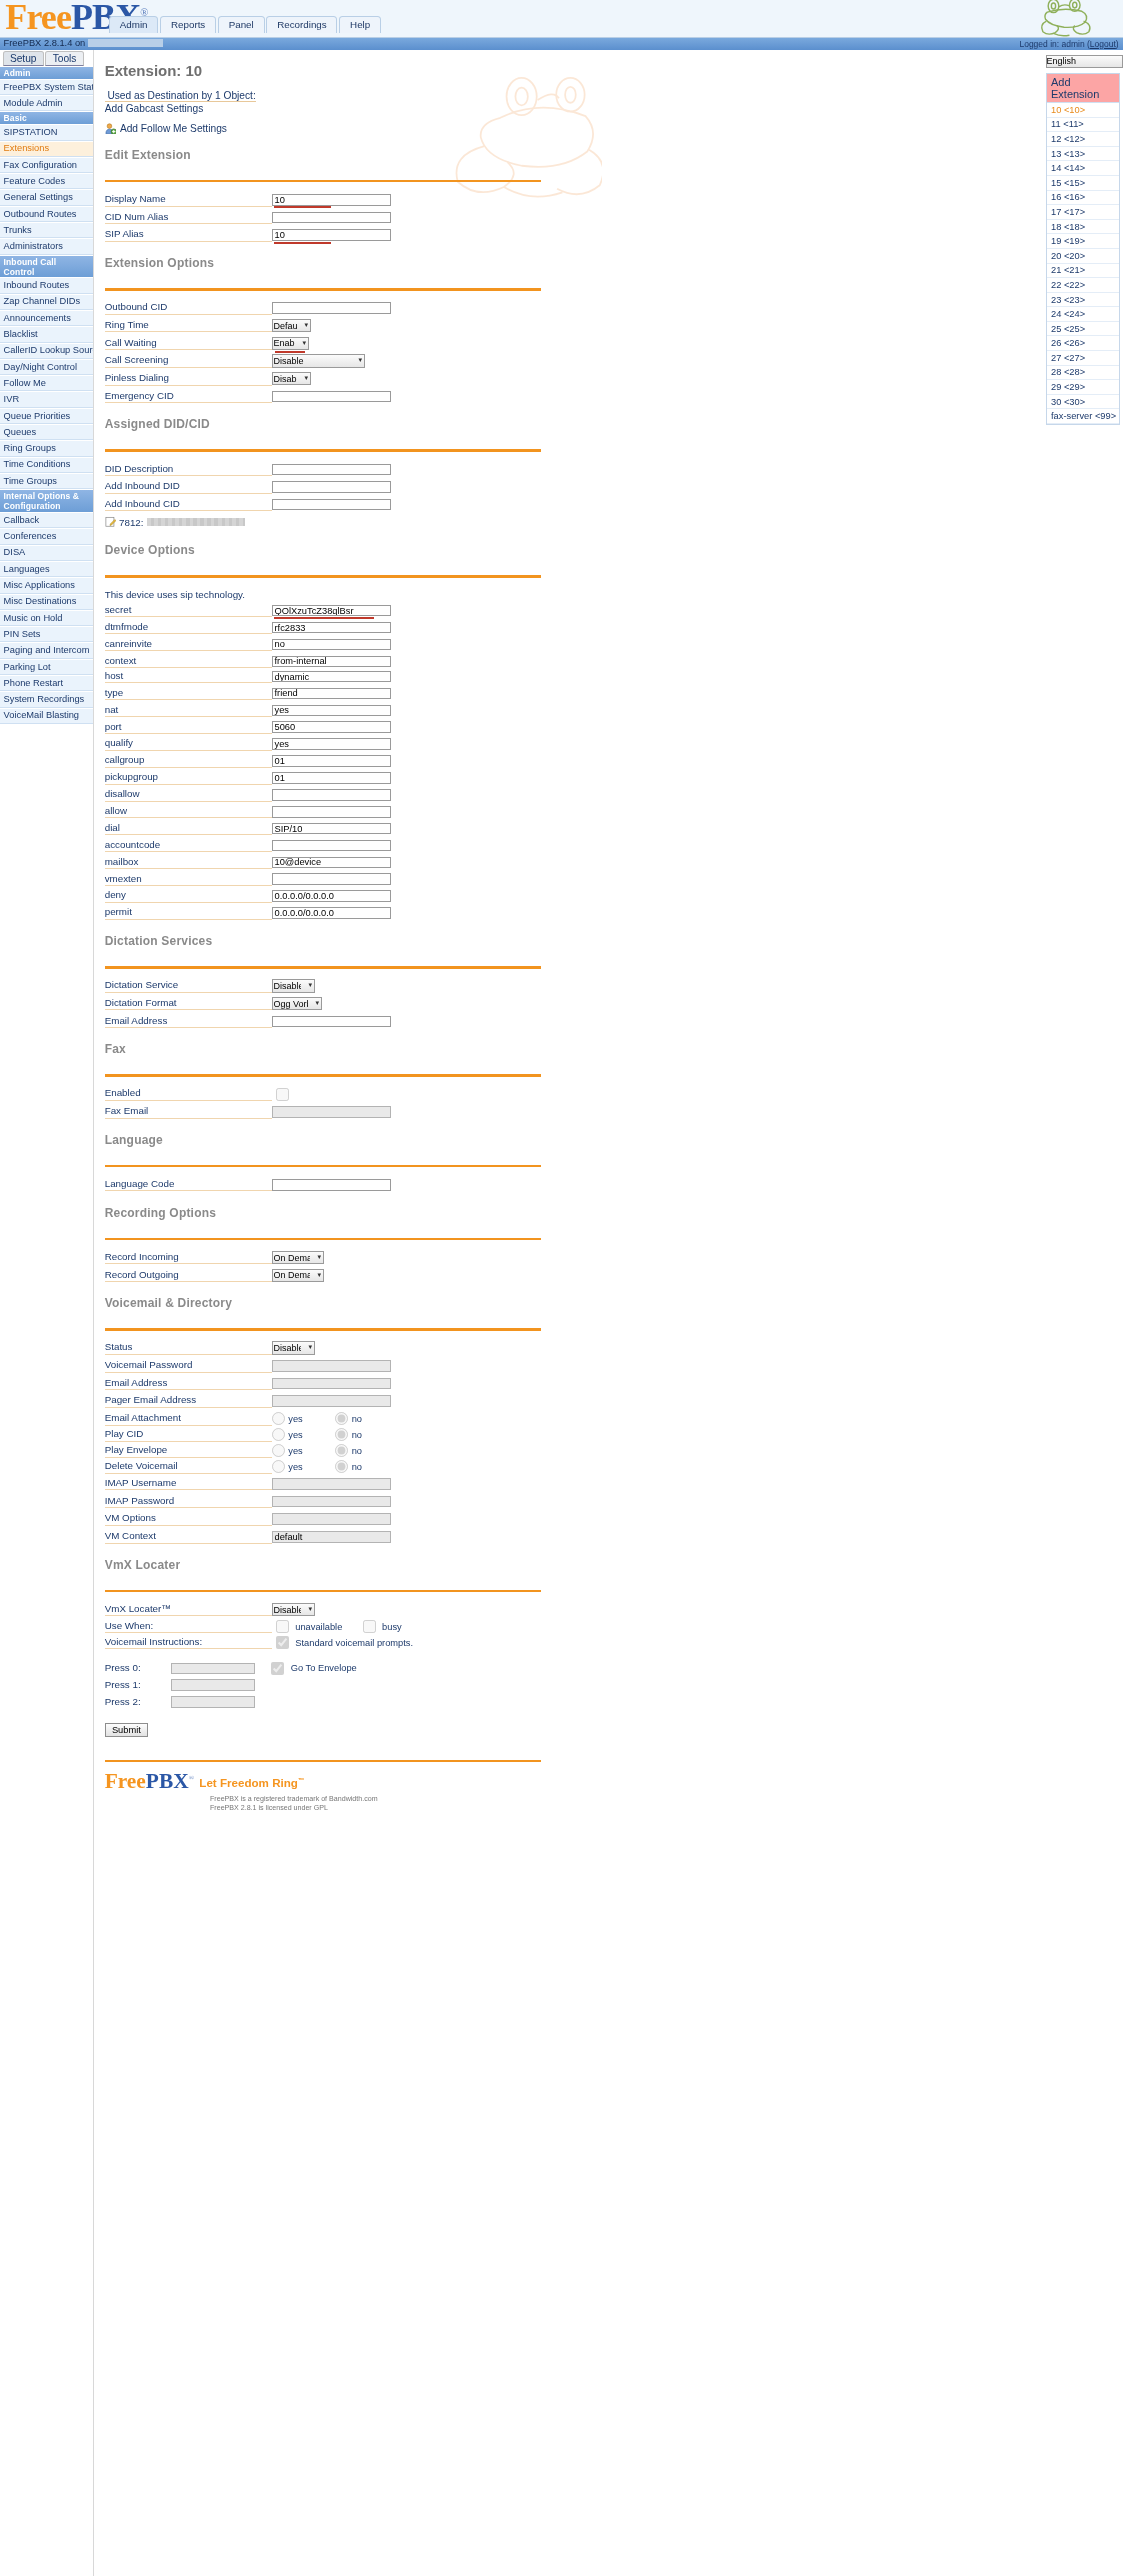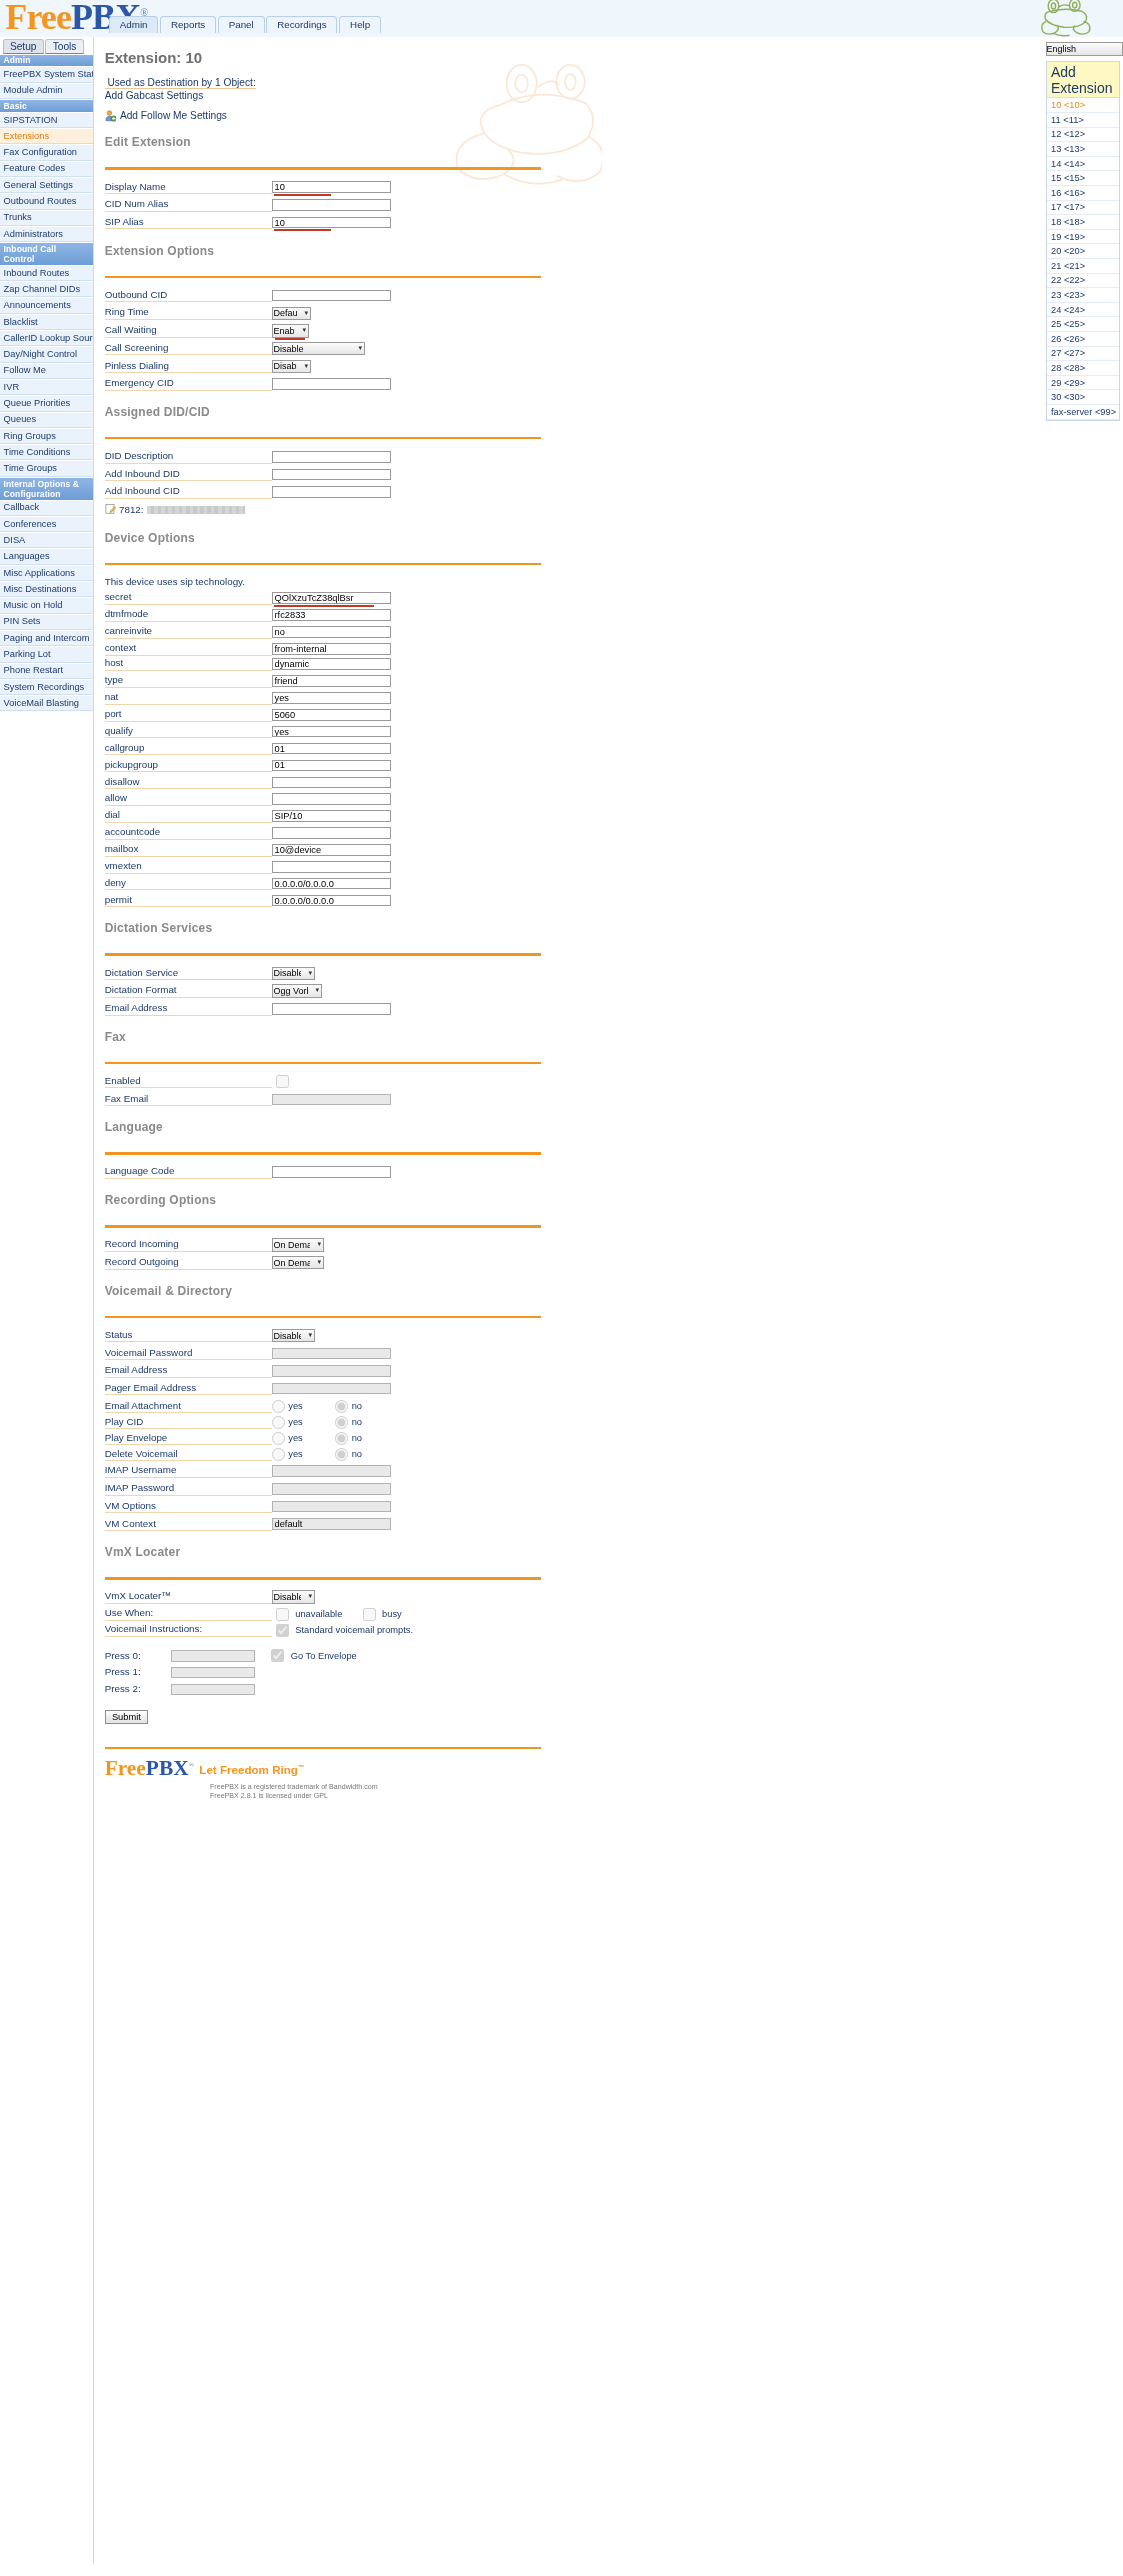--- a/index.html
+++ b/index.html
@@ -212,22 +212,22 @@
   }
   .langsel { margin: 0 0 5.3px 0; }
   .langsel select {
     width: 77px; height: 13.3px; font-size:9px; border:0.9px solid #9a9a9a;
     font-family:"Liberation Sans", sans-serif;
     -webkit-appearance:none; appearance:none;
     background-image: linear-gradient(#fbfbfb,#e6e6e6);
   }
   .ext-list { border:0.9px solid #c6d7ea; background:#fff; }
   .ext-add {
-    background:#fef9c3; border-bottom:0.9px solid #cfe0f2;
-    padding: 1.8px 4.4px; font-size:14px; color:#1d3a6b; cursor:pointer;
+    background:#fca5a5; border-bottom:0.9px solid #cfe0f2;
+    padding: 1.8px 4.4px; font-size:11px; color:#1d3a6b; cursor:pointer;
   }
   .ext-item {
     background:#fff; border-bottom:0.9px solid #e4edf7;
     padding: 1.8px 4.4px; font-size:9.3px; color:#1d3a6b; cursor:pointer;
     white-space:nowrap;
   }
   .ext-item.active { color:#e88a1a; background:#fff; }
 
   
   .footer {
@@ -270,20 +270,28 @@
         <ellipse cx="46" cy="8" rx="2.4" ry="3.2"></ellipse>
         <path d="M28 10 Q34 6 40 9"></path>
         <path d="M15 16 Q34 10 54 15 Q62 19 58 27 Q50 34 34 33 Q18 31 13 24 Q11 19 15 16 Z"></path>
         <path d="M14 26 Q6 30 10 38 Q16 43 24 39 Q30 35 26 31"></path>
         <path d="M56 26 Q66 30 62 38 Q56 43 48 39 Q42 35 46 31"></path>
         <path d="M22 40 Q30 44 40 42"></path>
       </g>
     </svg>
   </div>
 
+  <div class="bluebar">
+    <div class="verlabel">
+      <span>FreePBX 2.8.1.4 on</span><span class="hostmask"></span>
+    </div>
+    <div class="loggedin">
+      <span>Logged in: admin (</span><a href="#">Logout</a><span>)</span>
+    </div>
+  </div>
 
   <div class="body-wrap">
 
     <div class="sidebar">
       <div class="sb-tabs">
         <div class="sb-tab active">Setup</div>
         <div class="sb-tab">Tools</div>
       </div>
 
       <div class="sb-group">Admin</div>

